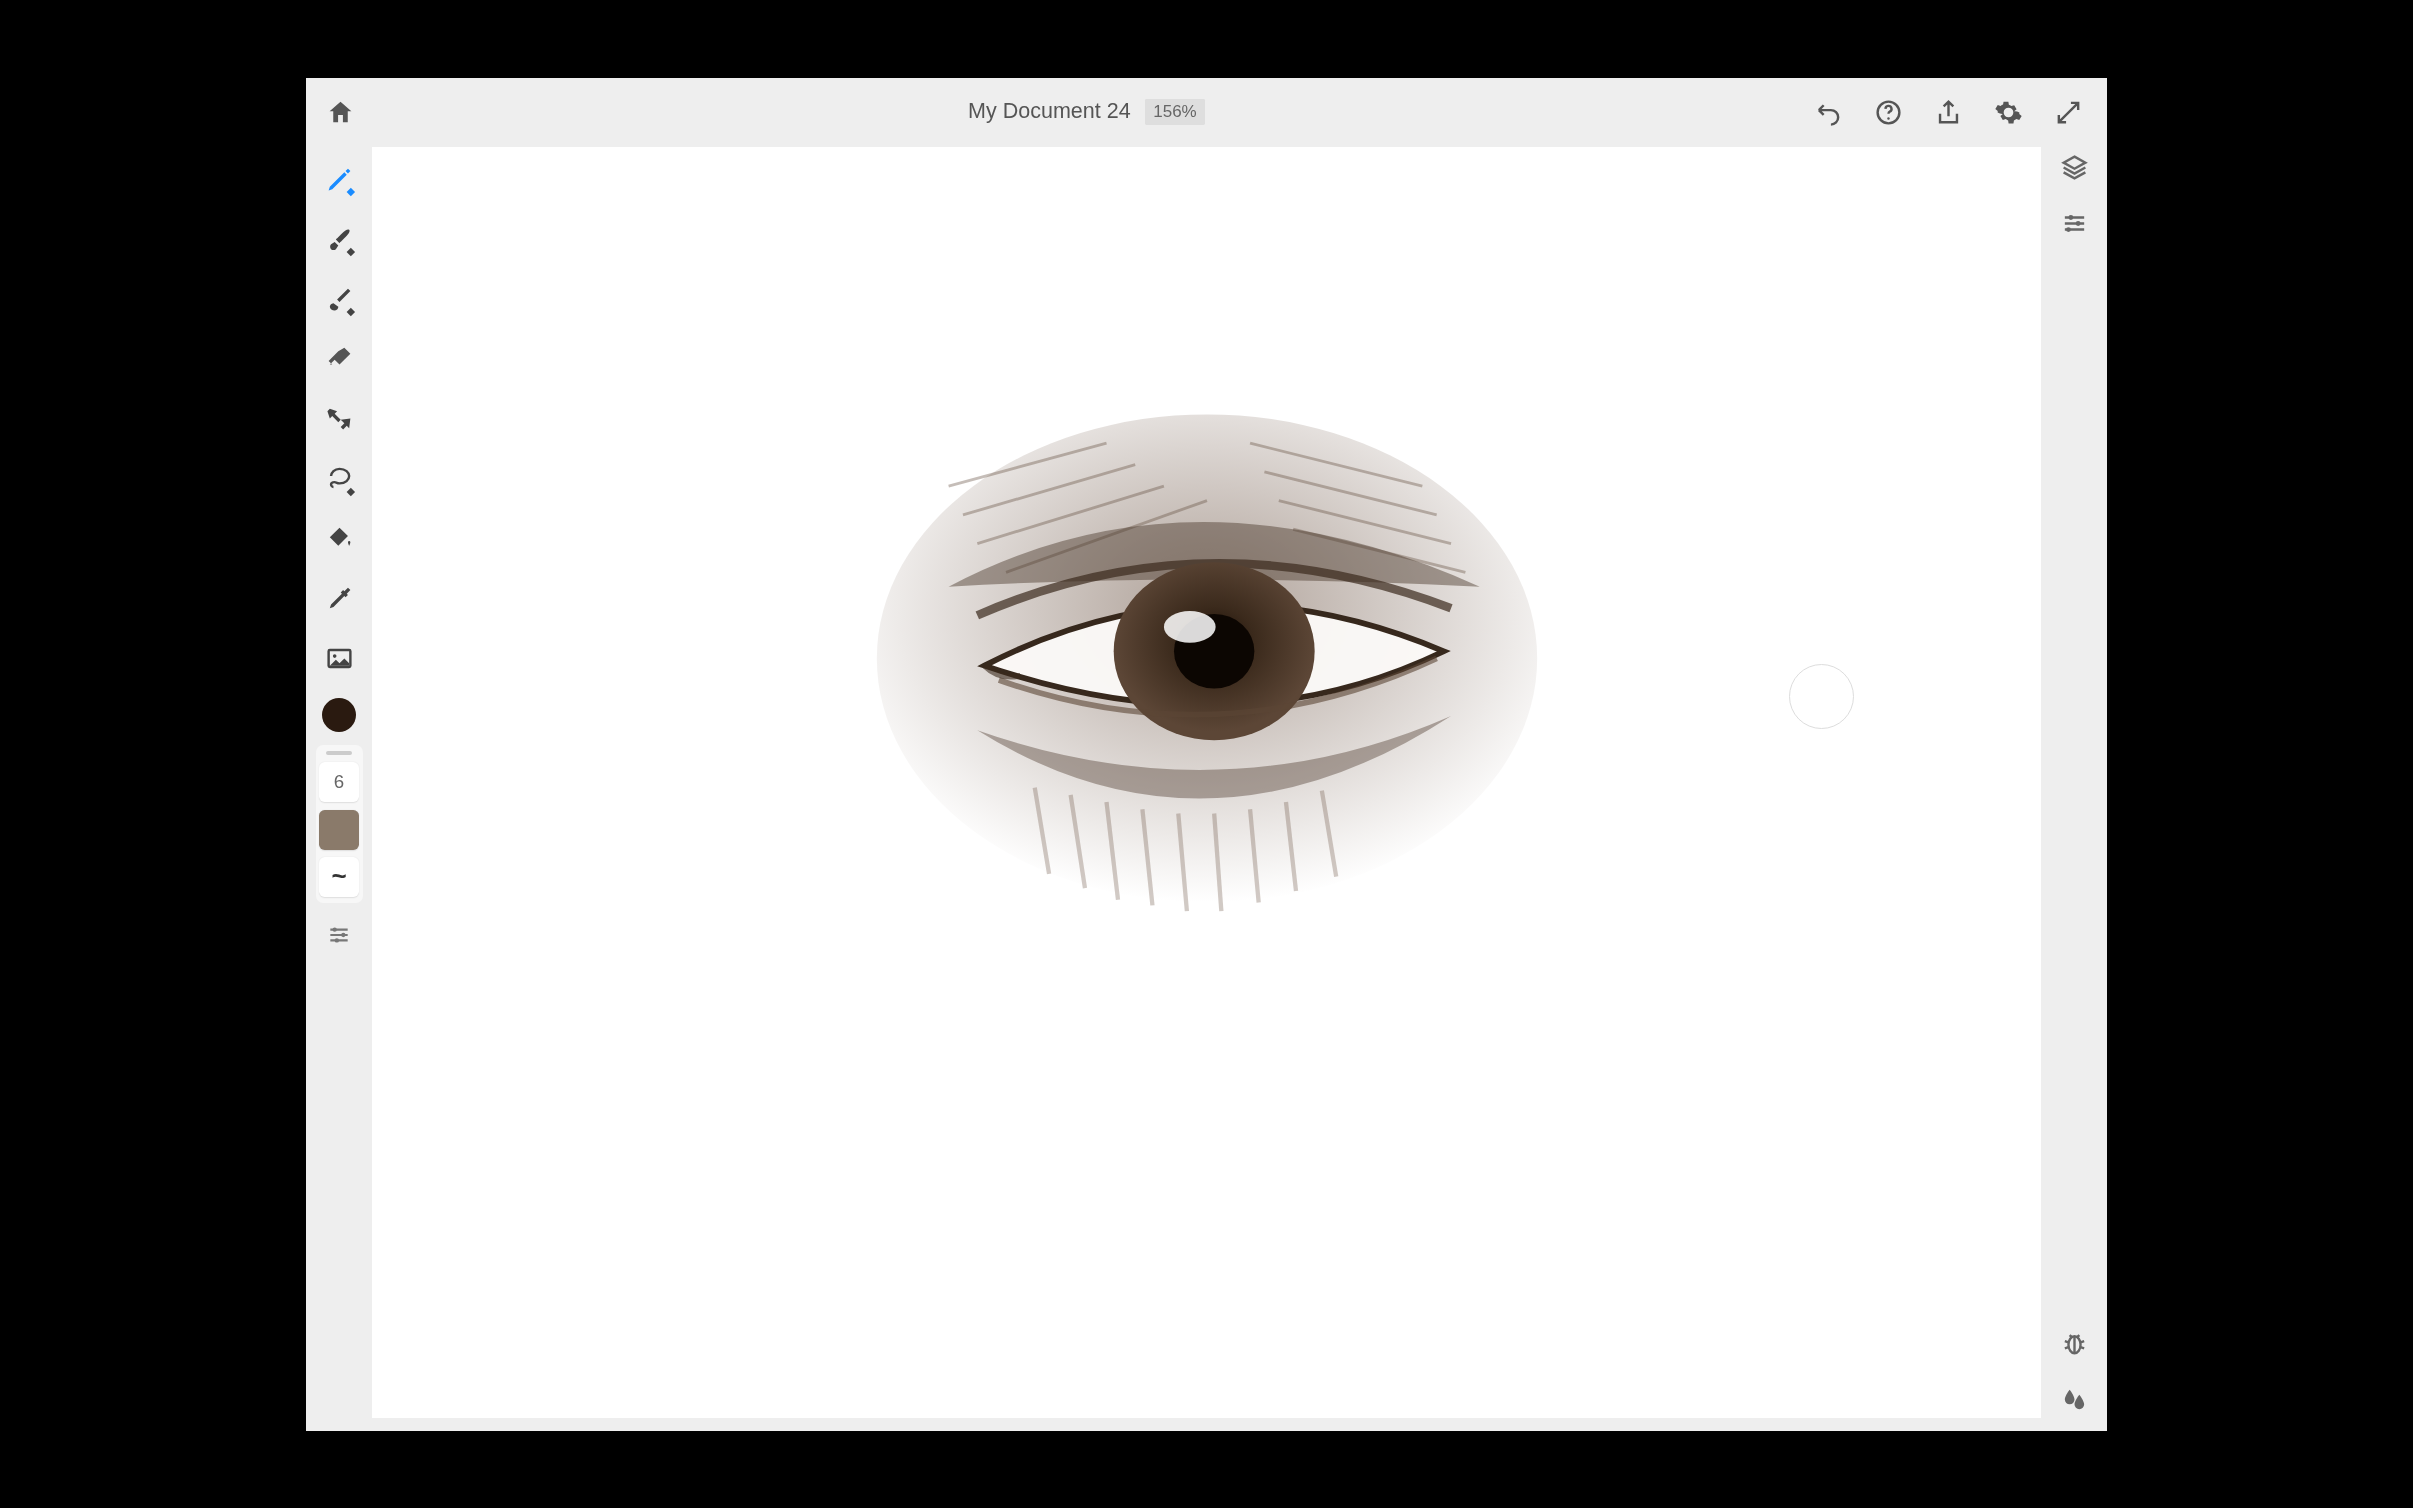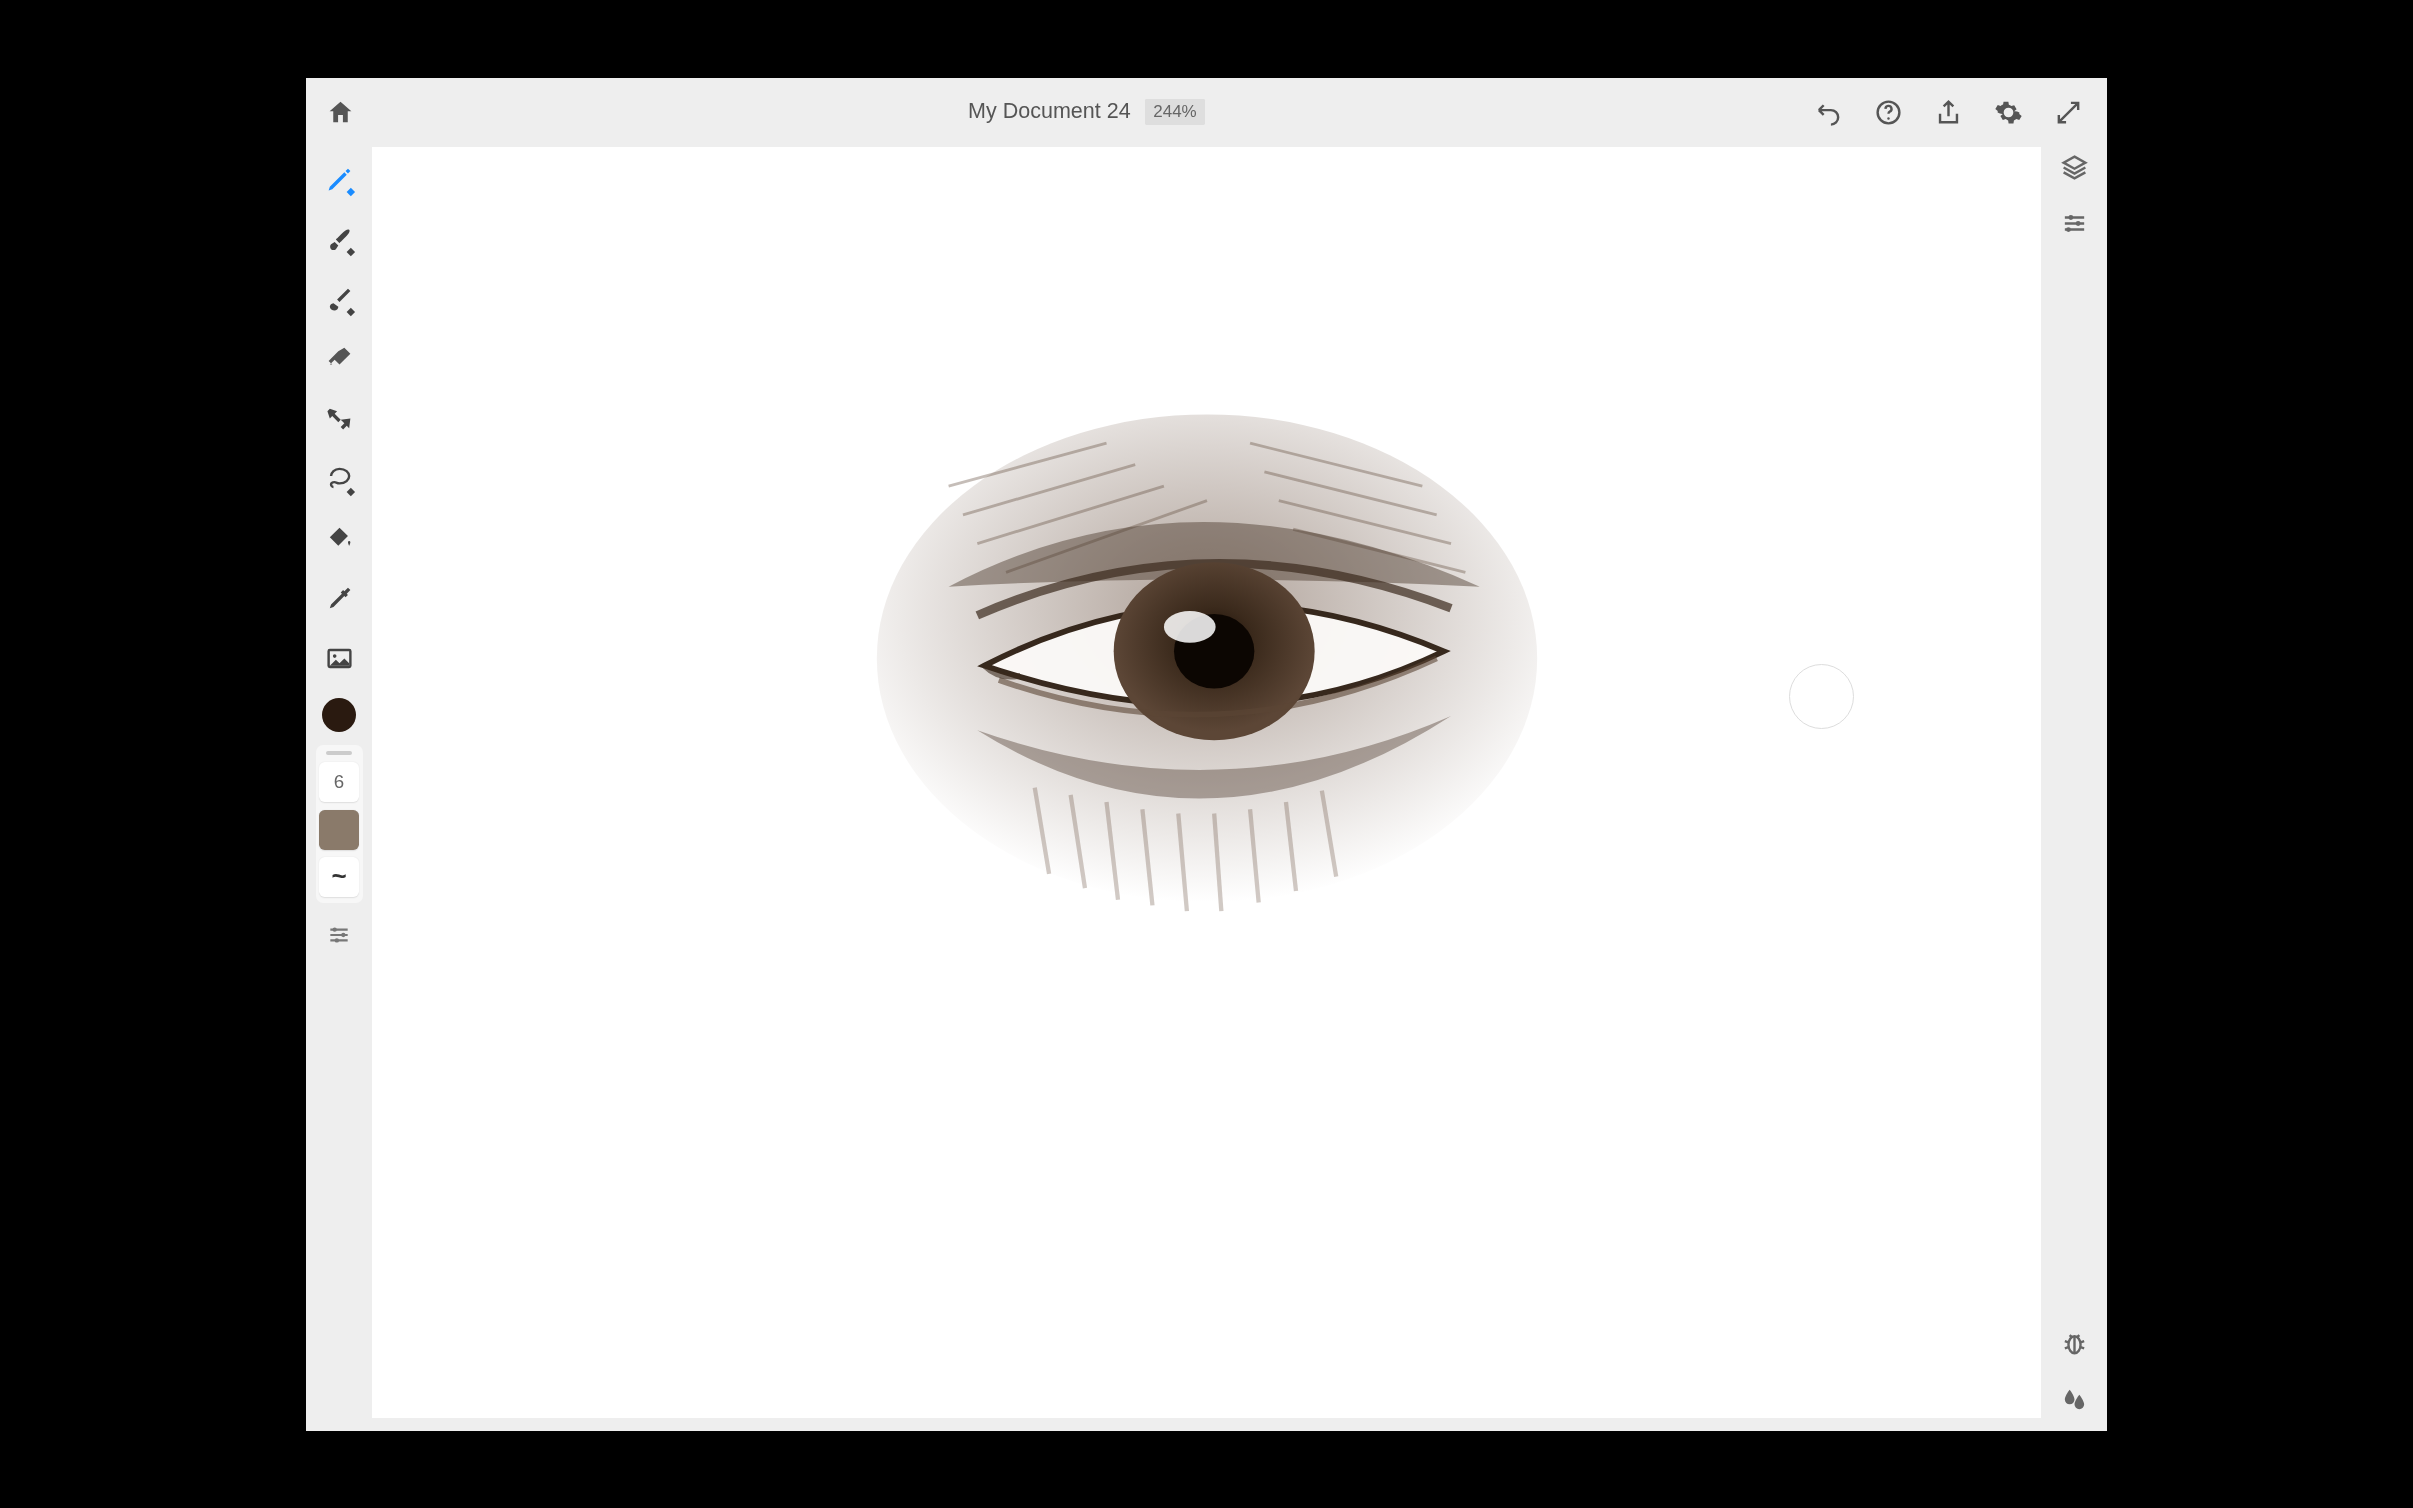--- a/index.html
+++ b/index.html
@@ -237,21 +237,21 @@
   <div class="titlebar">
     <div class="titlebar-left">
       <div class="icon-btn">
         <svg viewBox="0 0 24 24">
             <path fill="currentColor" d="M12 3l9 8h-3v9h-4v-6H10v6H6v-9H3z"></path>
           </svg>
       </div>
     </div>
     <div class="titlebar-center">
       <span class="doc-title">My Document 24</span>
-      <span class="zoom-badge">244%</span>
+      <span class="zoom-badge">156%</span>
     </div>
     <div class="titlebar-right">
       <div class="icon-btn">
         <svg viewBox="0 0 24 24">
             <path fill="none" stroke="currentColor" stroke-width="2" d="M4 10h10a6 6 0 0 1 0 12M4 10l4-4M4 10l4 4"></path>
           </svg>
       </div>
       <div class="icon-btn">
         <svg viewBox="0 0 24 24">
             <circle cx="12" cy="12" r="9" fill="none" stroke="currentColor" stroke-width="2"></circle>

